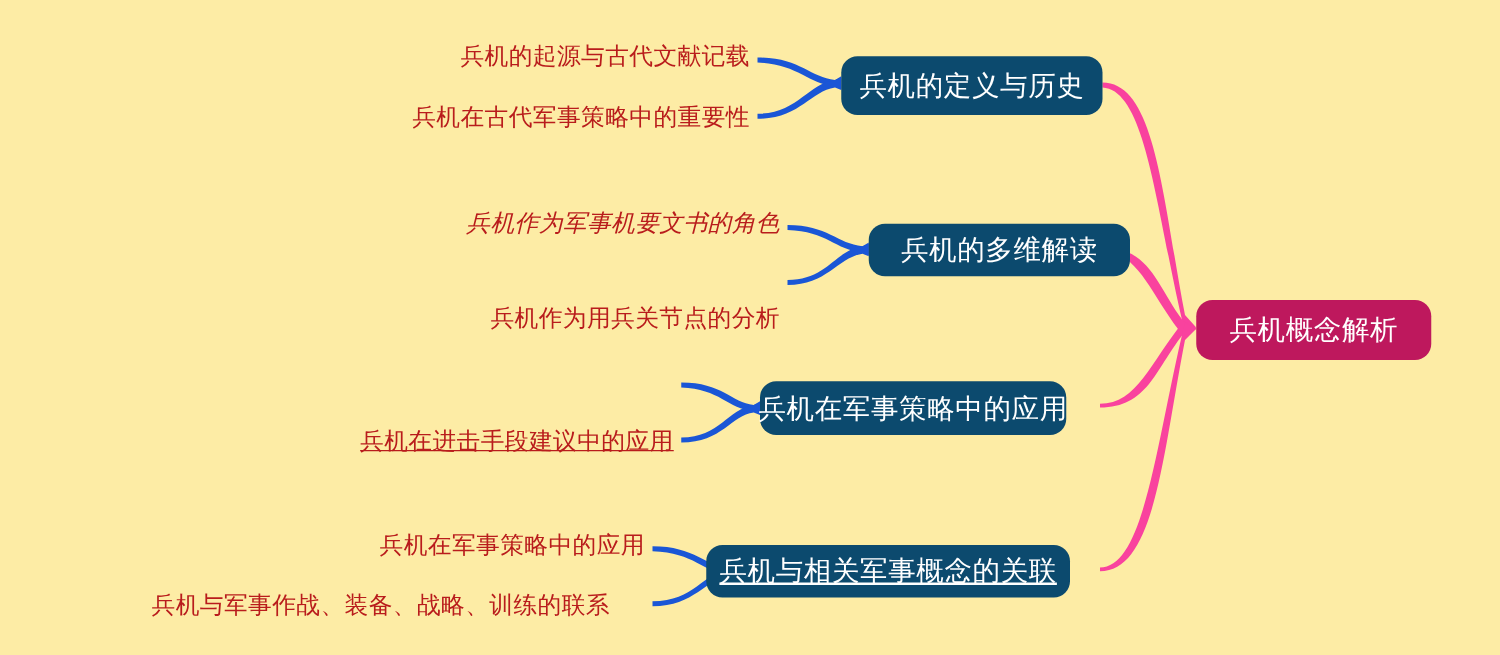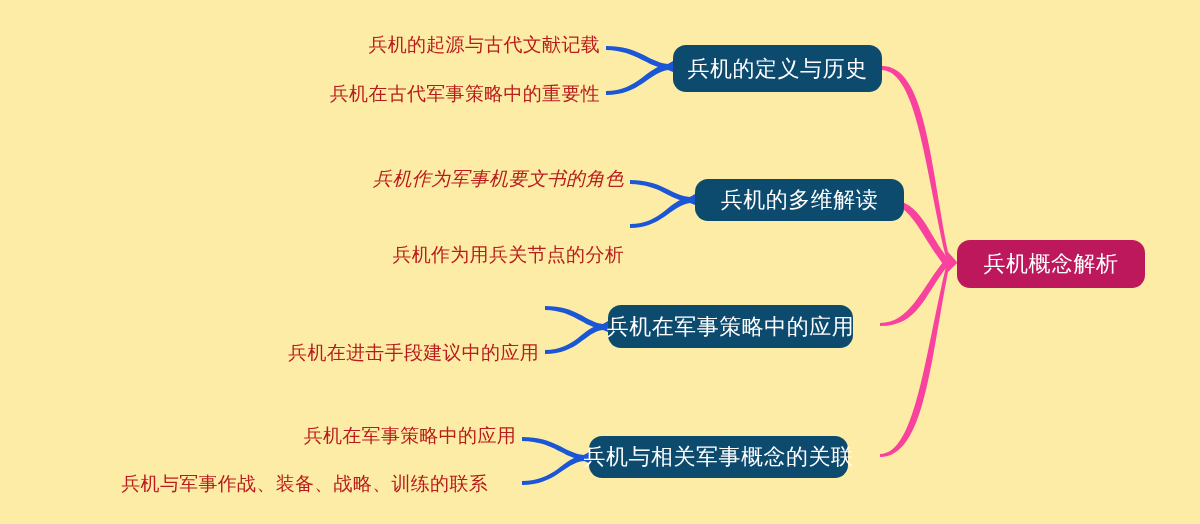--- a/index.html
+++ b/index.html
@@ -55,21 +55,21 @@
     position: absolute;
     color: #b91c1c;
     font-size: 19px;
     white-space: nowrap;
     text-align: right;
     letter-spacing: 0.3px;
   }
   .b1 { left: 673px;  top: 45px;  width: 209px; height: 47px; }
   .b2 { left: 695px;  top: 179px; width: 209px; height: 42px; }
   .b3 { left: 608px;  top: 305px; width: 245px; height: 43px; }
-  .b4 { left: 589px;  top: 436px; width: 259px; height: 42px; }
+  .b4 { left: 565px;  top: 436px; width: 291px; height: 42px; text-decoration: underline; }
 </style>
 </head>
 <body>
 
 <div id="mindmap">
 
   <svg id="connectors" viewBox="0 0 1200 524" xmlns="http://www.w3.org/2000/svg">
 
     <g>
 
@@ -137,18 +137,18 @@
   <div class="node node-branch b2">兵机的多维解读</div>
   <div class="node node-branch b3">兵机在军事策略中的应用</div>
   <div class="node node-branch b4">兵机与相关军事概念的关联</div>
 
   <div class="leaf" style="right:600px; top:32px;">兵机的起源与古代文献记载</div>
   <div class="leaf" style="right:600px; top:81px;font-family:Liberation Serif, serif;">兵机在古代军事策略中的重要性</div>
 
   <div class="leaf" style="right:576px; top:166px;font-style:italic;">兵机作为军事机要文书的角色</div>
   <div class="leaf" style="right:576px; top:202px;margin-top:40px;">兵机作为用兵关节点的分析</div>
 
-  <div class="leaf" style="right:661px; top:340px;">兵机在进击手段建议中的应用</div>
+  <div class="leaf" style="right:661px; top:340px;text-decoration:underline;">兵机在进击手段建议中的应用</div>
 
   <div class="leaf" style="right:684px; top:423px;">兵机在军事策略中的应用</div>
   <div class="leaf" style="right:712px; top:471px;">兵机与军事作战、装备、战略、训练的联系</div>
 
 </div>
 
 </body></html>

